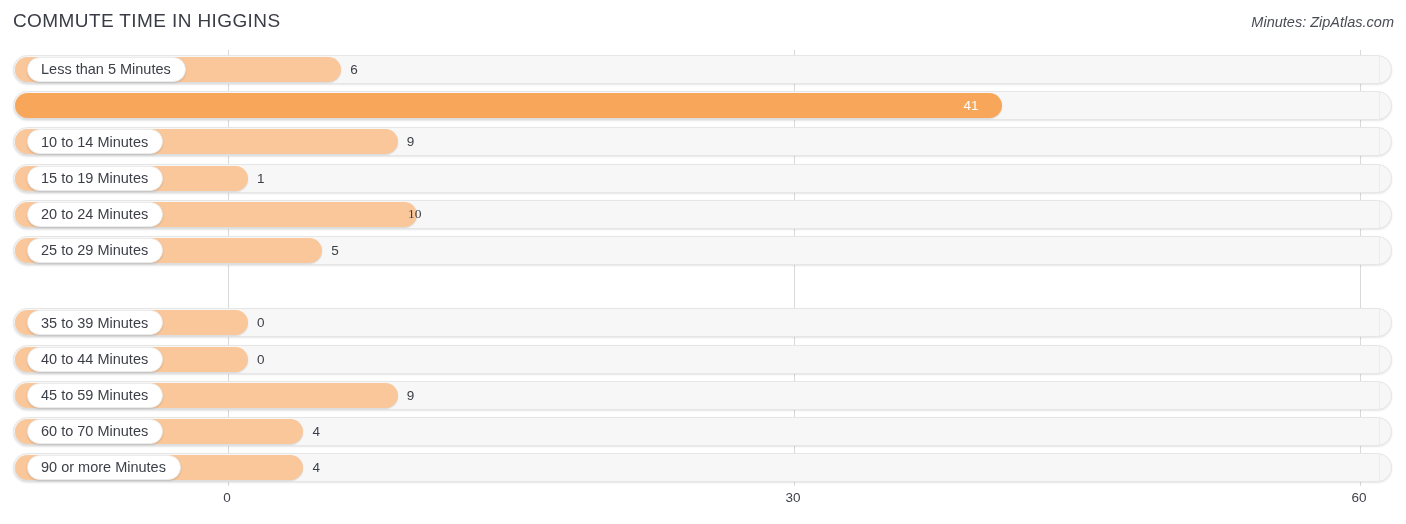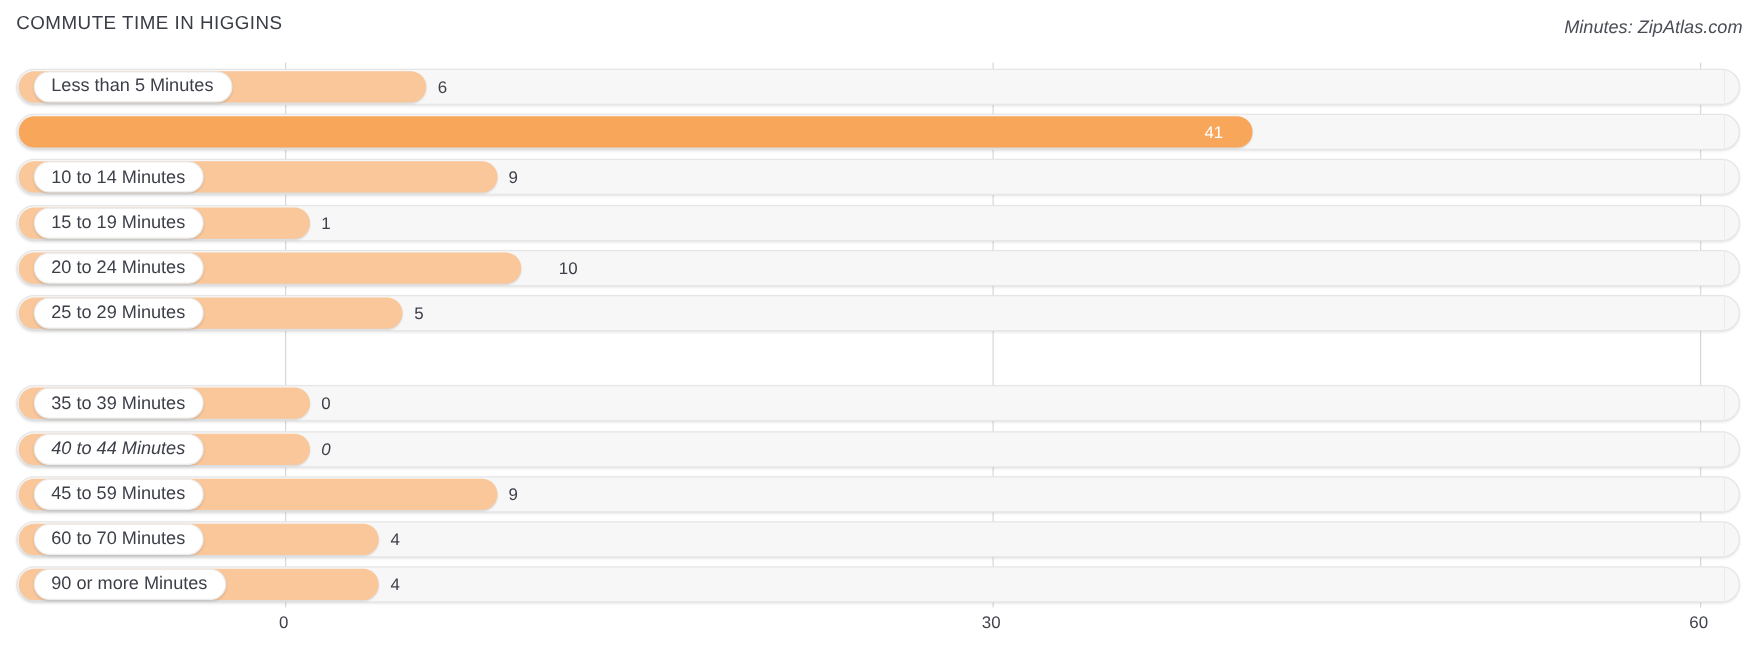--- a/index.html
+++ b/index.html
@@ -14,21 +14,21 @@
     color: #3c3f47;
     position: relative;
     overflow: hidden;
   }
 
   
   #chart-title {
     position: absolute;
     left: 13px;
     top: 10px;
-    font-size: 15px;
+    font-size: 19px;
     letter-spacing: 0.4px;
     color: #3a3d45;
     font-weight: 400;
     white-space: nowrap;
   }
   #chart-source {
     position: absolute;
     right: 12px;
     top: 14px;
     font-size: 14.5px;
@@ -193,41 +193,41 @@
       </div>
       <div class="value-out" style="left: 244px;">1</div>
     </div>
     <div class="row" style="top: 149.8px;">
       <div class="track"></div>
       <div class="track-cap"></div>
       <div class="bar" style="width: 401.667px; background: rgb(250, 199, 154);"></div>
       <div class="pill">
         <span class="pill-label">20 to 24 Minutes</span>
       </div>
-      <div class="value-out" style="left: 434px;">10</div>
+      <div class="value-out" style="left: 395px; font-family: Liberation Serif, serif;">10</div>
     </div>
     <div class="row" style="top: 186px;">
       <div class="track"></div>
       <div class="track-cap"></div>
       <div class="bar" style="width: 307.333px; background: rgb(250, 199, 154);"></div>
       <div class="pill">
         <span class="pill-label">25 to 29 Minutes</span>
       </div>
       <div class="value-out" style="left: 318.333px;">5</div>
     </div>
     <div class="row" style="top: 258.4px;">
       <div class="track"></div>
       <div class="track-cap"></div>
       <div class="bar" style="width: 233px; background: rgb(250, 199, 154);"></div>
       <div class="pill">
         <span class="pill-label">35 to 39 Minutes</span>
       </div>
       <div class="value-out" style="left: 244px;">0</div>
     </div>
-    <div class="row" style="top: 294.6px; font-style: italic;">
+    <div class="row" style="top: 294.6px;">
       <div class="track"></div>
       <div class="track-cap"></div>
       <div class="bar" style="width: 233px; background: rgb(250, 199, 154);"></div>
       <div class="pill">
         <span class="pill-label">40 to 44 Minutes</span>
       </div>
       <div class="value-out" style="left: 244px;">0</div>
     </div>
     <div class="row" style="top: 330.8px;">
       <div class="track"></div>

